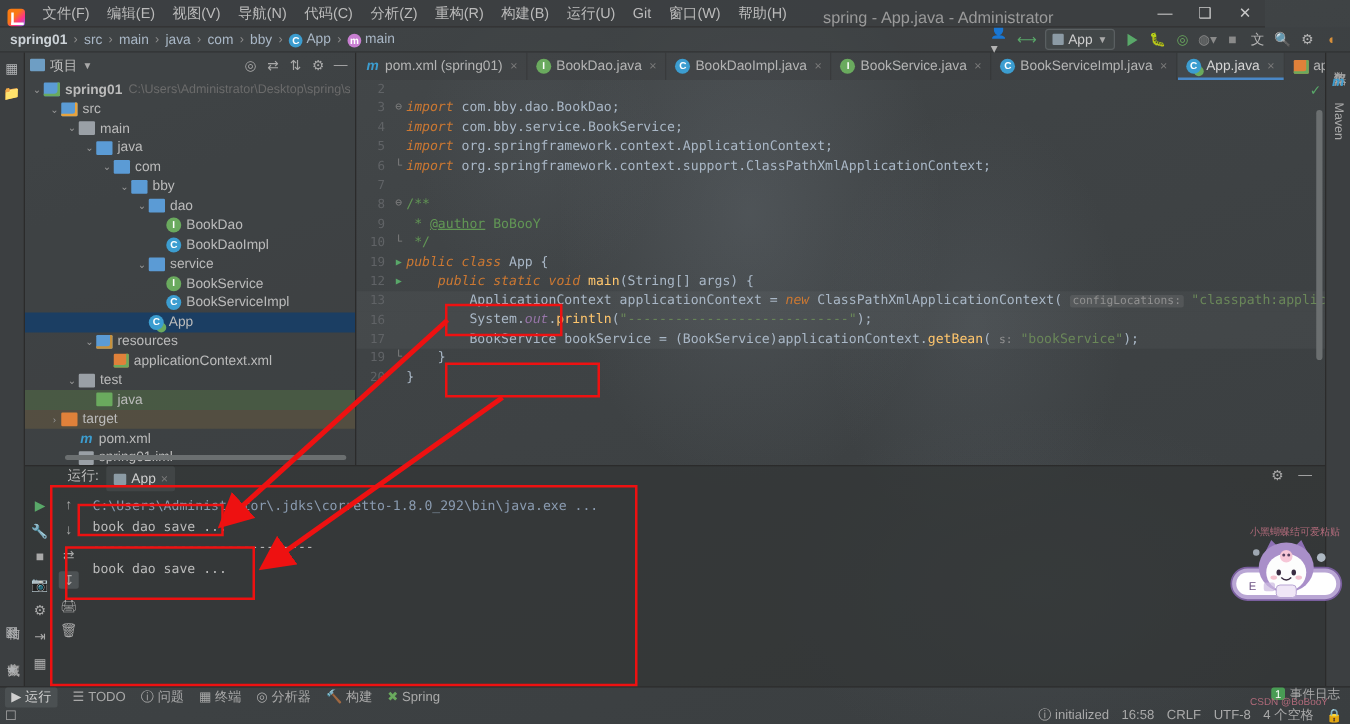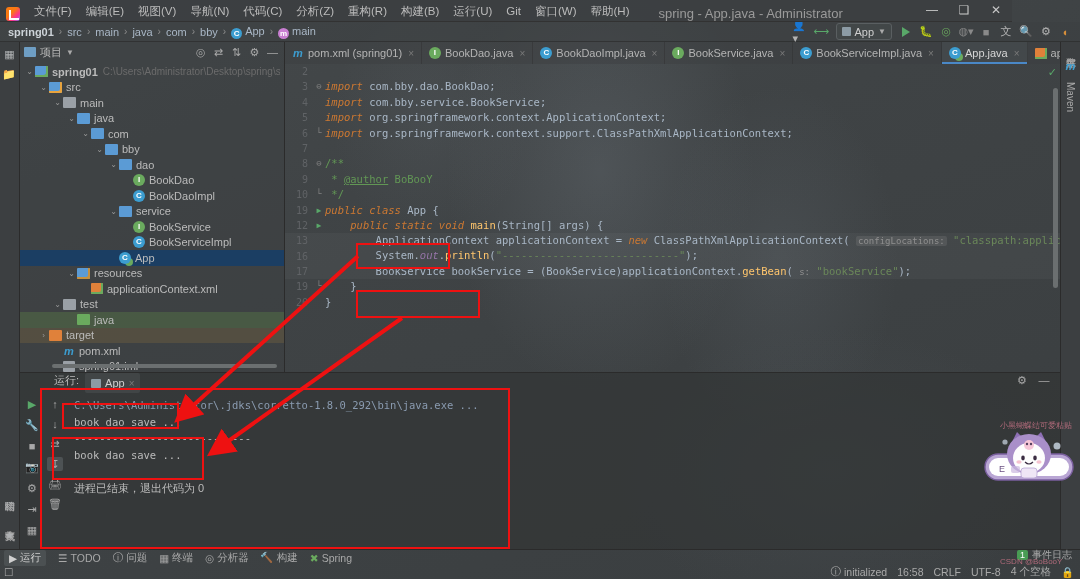--- a/index.html
+++ b/index.html
@@ -537,21 +537,20 @@
         <span class="rt" style="background:#4d5254;border-radius:2px;">↧</span>
         <span class="rt">🖨</span>
         <span class="rt">🗑</span>
       </div>
       <div class="console" id="console">
           <div class="cpath">C:\Users\Administrator\.jdks\corretto-1.8.0_292\bin\java.exe ...</div>
           <div>book dao save ...</div>
           <div>----------------------------</div>
           <div>book dao save ...</div>
           <div>&nbsp;</div>
-          <div class="cexit">进程已结束，退出代码为 0</div>
         </div>
     </div>
   </div>
 
   <svg class="sticker" viewBox="0 0 92 70">
     <rect x="2" y="26" width="88" height="26" rx="13" fill="#b9a6d4" stroke="#7a5f9e" stroke-width="1.4"></rect>
     <rect x="6" y="30" width="80" height="18" rx="9" fill="#ffffff"></rect>
     <path d="M28 16 L34 4 L42 12 Z" fill="#8d6fb5"></path>
     <path d="M64 16 L58 4 L50 12 Z" fill="#8d6fb5"></path>
     <ellipse cx="46" cy="26" rx="22" ry="20" fill="#a98fc9"></ellipse>

